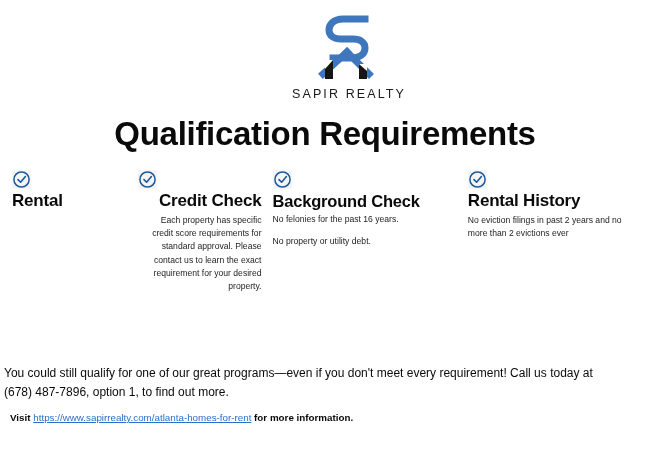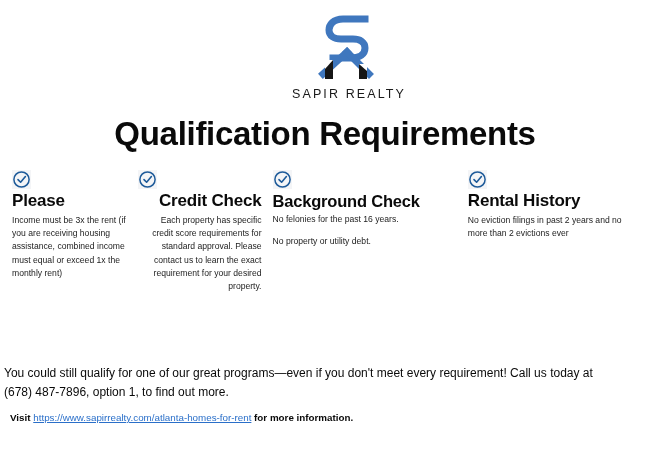--- a/index.html
+++ b/index.html
@@ -149,22 +149,21 @@
 
 <div class="columns">
 
   <div class="col col-0">
     <span class="check-icon">
       <svg viewBox="0 0 19 19" width="19" height="19" aria-hidden="true">
         <circle cx="9.5" cy="9.5" r="7.6" fill="none" stroke="#1d5a99" stroke-width="1.5"></circle>
         <path d="M6 9.6 L8.6 12.2 L13.4 6.6" fill="none" stroke="#1d5a99" stroke-width="1.6" stroke-linecap="round" stroke-linejoin="round"></path>
       </svg>
     </span>
-    <div class="col-heading">Please</div>
-    <p class="col-para">Income must be 3x the rent (if you are receiving housing assistance, combined income must equal or exceed 1x the monthly rent)</p>
+    <div class="col-heading">Rental</div>
   </div>
 
   <div class="col col-1">
     <span class="check-icon">
       <svg viewBox="0 0 19 19" width="19" height="19" aria-hidden="true">
         <circle cx="9.5" cy="9.5" r="7.6" fill="none" stroke="#1d5a99" stroke-width="1.5"></circle>
         <path d="M6 9.6 L8.6 12.2 L13.4 6.6" fill="none" stroke="#1d5a99" stroke-width="1.6" stroke-linecap="round" stroke-linejoin="round"></path>
       </svg>
     </span>
     <div class="col-heading">Credit Check</div>

